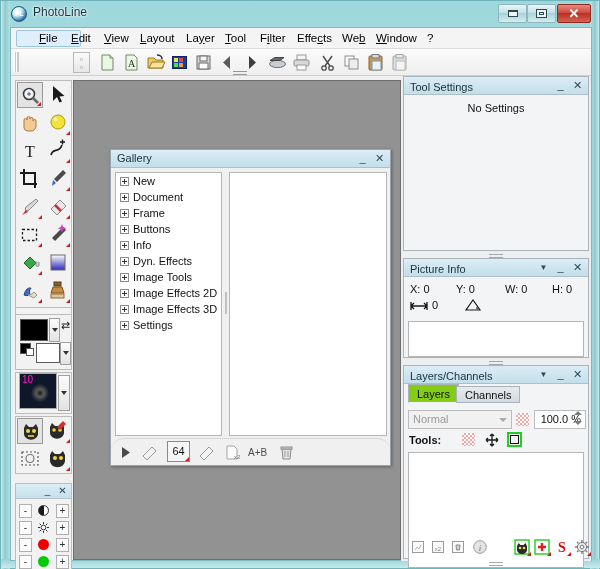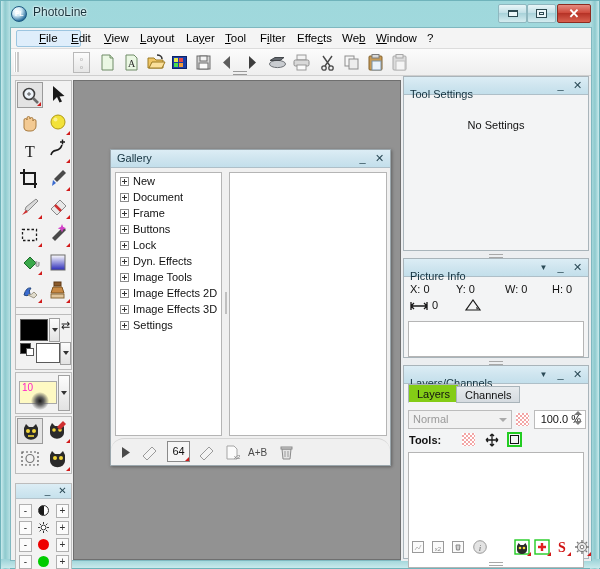--- a/index.html
+++ b/index.html
@@ -107,21 +107,21 @@
   #gal-size{position:absolute;left:56px;top:2px;width:23px;height:21px;border:1px solid #8a8a8a;
     background:#f6f6f6;box-sizing:border-box;text-align:center;line-height:19px;font-size:11px;color:#111;}
 
   
   #rightdock{position:absolute;right:0;top:48px;width:190px;height:485px;background:#eceef0;}
   .panel{position:absolute;left:2px;width:186px;background:#f3f4f5;
     border:1px solid #a9b4ba;box-sizing:border-box;}
   .p-title{position:absolute;left:0;top:0;width:100%;height:18px;
     background:linear-gradient(to bottom,#dcedf5,#cfe5ef 50%,#c3dfeb);
     border-bottom:1px solid #aebfc8;box-sizing:border-box;}
-  .p-title-text{position:absolute;left:6px;top:11px;font-size:11px;color:#14323f;}
+  .p-title-text{position:absolute;left:6px;top:4px;font-size:11px;color:#14323f;}
   .p-body{position:absolute;left:0;top:18px;right:0;bottom:0;}
   .grip{position:absolute;left:50%;margin-left:-7px;width:14px;height:5px;}
   .grip span{display:block;height:1px;background:#a8a8a8;margin-top:2px;}
 
   
   .pi-lab{position:absolute;font-size:11px;color:#111;}
   #pi-field{position:absolute;left:4px;top:44px;width:176px;height:36px;background:#fff;
     border:1px solid #b5b5b5;box-sizing:border-box;}
 
   
@@ -501,21 +501,21 @@
       <div style="position:absolute;left:4px;top:28px;width:11px;height:11px;background:#000;border:1px solid #555;box-sizing:border-box">
         <div style="position:absolute;left:5px;top:4px;width:8px;height:8px;background:#fff;border:1px solid #555;box-sizing:border-box"></div>
       </div>
       <div style="position:absolute;left:20px;top:28px;width:24px;height:20px;background:#fff;border:1px solid #5a5a5a;box-sizing:border-box"></div>
       <div style="position:absolute;left:44px;top:27px;width:11px;height:23px;border:1px solid #a0a0a0;background:linear-gradient(to bottom,#fcfcfc,#e2e2e2);box-sizing:border-box">
         <div style="position:absolute;left:2px;top:8px;width:0;height:0;border-left:3px solid transparent;border-right:3px solid transparent;border-top:4px solid #333"></div>
       </div>
     </div>
 
     <div class="tp-sec" style="position:absolute;left:4px;top:344px;width:57px;height:42px">
-      <div style="position:absolute;left:3px;top:8px;width:38px;height:23px;background:#fef9c3;border:1px solid #a9a9a9;box-sizing:border-box">
+      <div style="position:absolute;left:3px;top:0;width:38px;height:36px;background:#0f172a;border:1px solid #a9a9a9;box-sizing:border-box">
         <div style="position:absolute;left:2px;top:0px;font-size:10px;color:#ff1ec8;line-height:11px;">10</div>
         <div style="position:absolute;left:11px;top:10px;width:18px;height:18px;border-radius:50%;
                     background:radial-gradient(circle,#1a1a1a 0%,#5a5a5a 30%,rgba(180,180,180,0) 72%)"></div>
       </div>
       <div style="position:absolute;left:42px;top:2px;width:12px;height:36px;border:1px solid #a0a0a0;background:linear-gradient(to bottom,#fcfcfc,#e2e2e2);box-sizing:border-box">
         <div style="position:absolute;left:2px;top:15px;width:0;height:0;border-left:3.5px solid transparent;border-right:3.5px solid transparent;border-top:4px solid #333"></div>
       </div>
     </div>
 
     <div class="tp-sec" style="position:absolute;left:4px;top:388px;width:57px;height:58px">
@@ -593,21 +593,21 @@
           <div id="gal-title-text">Gallery</div>
           <div class="cbtn" style="right:20px">_</div>
           <div class="cbtn" style="right:3px">✕</div>
         </div>
 
         <div id="gal-tree">
           <div class="tree-row"><span class="plusbox"></span><span>New</span></div>
           <div class="tree-row"><span class="plusbox"></span><span>Document</span></div>
           <div class="tree-row"><span class="plusbox"></span><span>Frame</span></div>
           <div class="tree-row"><span class="plusbox"></span><span>Buttons</span></div>
-          <div class="tree-row"><span class="plusbox"></span><span>Lock</span></div>
+          <div class="tree-row"><span class="plusbox"></span><span>Info</span></div>
           <div class="tree-row"><span class="plusbox"></span><span>Dyn. Effects</span></div>
           <div class="tree-row"><span class="plusbox"></span><span>Image Tools</span></div>
           <div class="tree-row"><span class="plusbox"></span><span>Image Effects 2D</span></div>
           <div class="tree-row"><span class="plusbox"></span><span>Image Effects 3D</span></div>
           <div class="tree-row"><span class="plusbox"></span><span>Settings</span></div>
         </div>
 
         <div id="gal-split">
             <div class="bar"></div>
           </div>
@@ -656,21 +656,21 @@
 
     <div id="rightdock">
 
       <div class="panel" style="top:0;height:175px">
         <div class="p-title">
           <div class="p-title-text">Tool Settings</div>
           <div class="cbtn" style="right:20px">_</div>
           <div class="cbtn" style="right:3px">✕</div>
         </div>
         <div class="p-body">
-          <div style="text-align:center;margin-top:24px;font-size:11px;color:#111">No Settings</div>
+          <div style="text-align:center;margin-top:7px;font-size:11px;color:#111">No Settings</div>
         </div>
       </div>
 
       <div class="grip" style="top:176px">
           <span></span>
           <span></span>
         </div>
 
       <div class="panel" style="top:182px;height:100px">
         <div class="p-title">

